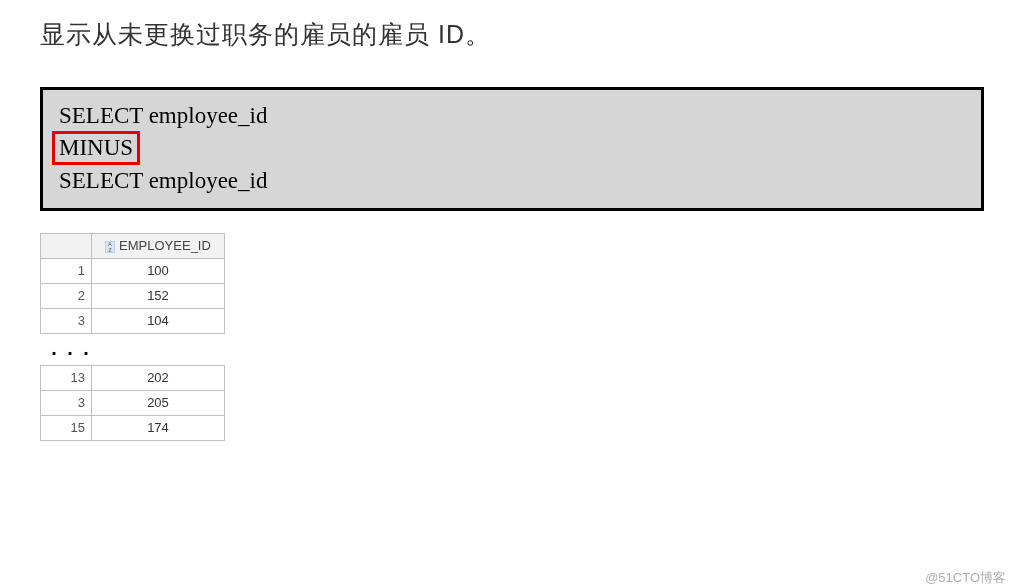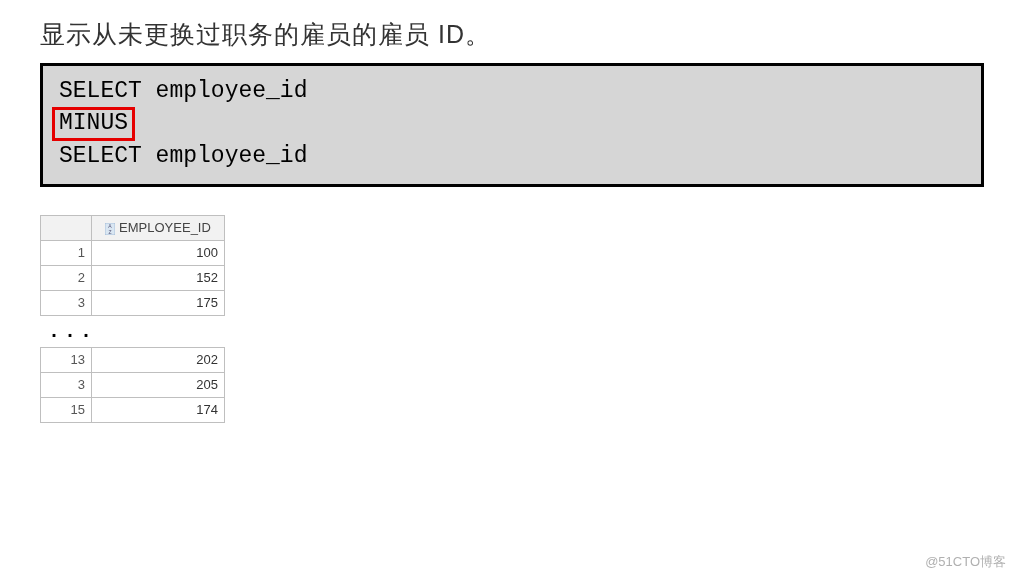--- a/index.html
+++ b/index.html
@@ -10,45 +10,45 @@
     width: 1024px;
     height: 587px;
     position: relative;
   }
   .content {
     padding: 18px 40px;
   }
   .title {
     font-size: 25px;
     color: #333;
-    margin-bottom: 12px;
+    margin-bottom: 36px;
     letter-spacing: 1px;
   }
   .sql-box {
     background: #d6d6d6;
     border: 3px solid #000;
     padding: 10px 16px 12px 16px;
-    font-family: Liberation Mono, monospace;
+    font-family: Liberation Serif, serif;
     font-size: 23px;
     line-height: 1.35;
     color: #000;
     position: relative;
   }
   .sql-line {
     white-space: pre;
   }
   .minus-highlight {
     display: inline-block;
     border: 3px solid #e60000;
     padding: 0 4px;
     margin-left: -7px;
     line-height: 1.2;
   }
   .results {
-    margin-top: 28px;
+    margin-top: 22px;
   }
   .result-table {
     border-collapse: collapse;
     font-family: Tahoma, Arial, sans-serif;
     font-size: 13px;
     color: #333;
   }
   .result-table th, .result-table td {
     border: 1px solid #bfbfbf;
     padding: 3px 6px;
@@ -69,40 +69,41 @@
   .result-table td.rownum {
     width: 38px;
     color: #555;
     background: #fff;
   }
   .result-table th.col-header {
     width: 120px;
   }
   .result-table td.val {
     width: 120px;
+    text-align: center;
   }
   .sort-icon {
     display: inline-block;
     width: 10px;
     height: 12px;
     margin-right: 4px;
     vertical-align: middle;
   }
   .ellipsis {
     font-family: "Courier New", monospace;
     font-size: 20px;
     font-weight: bold;
     letter-spacing: 4px;
     margin: 4px 0 4px 8px;
     color: #000;
   }
   .watermark {
     position: absolute;
     right: 18px;
-    bottom: 16px;
+    bottom: 0;
     font-size: 13px;
     color: #b0b0b0;
   }
 </style>
 </head>
 <body>
 
 <div class="content">
   <div class="title">显示从未更换过职务的雇员的雇员 ID。</div>
 
@@ -130,21 +131,21 @@
       <tr>
         <td class="rownum">1</td>
         <td class="val">100</td>
       </tr>
       <tr>
         <td class="rownum">2</td>
         <td class="val">152</td>
       </tr>
       <tr>
         <td class="rownum">3</td>
-        <td class="val">175</td>
+        <td class="val">104</td>
       </tr>
     </tbody>
       </table>
 
     <div class="ellipsis">...</div>
 
     <table class="result-table">
       <tbody>
           <tr>
         <td class="rownum">13</td>

